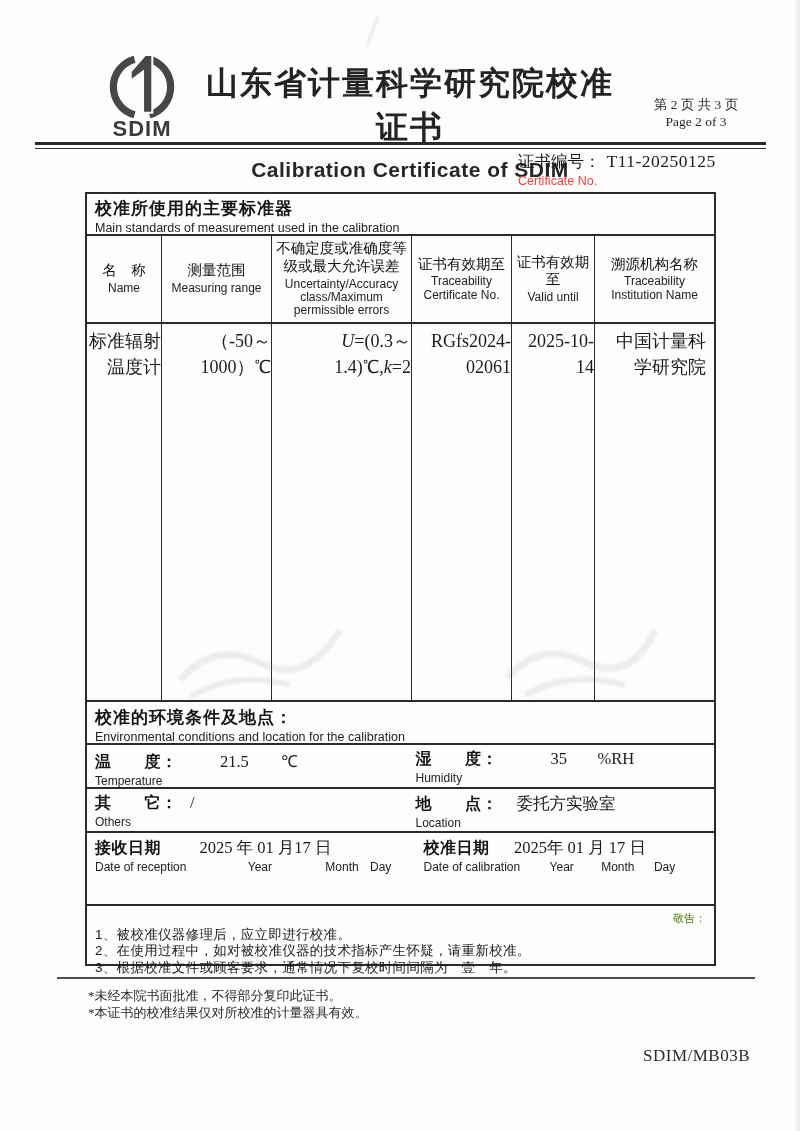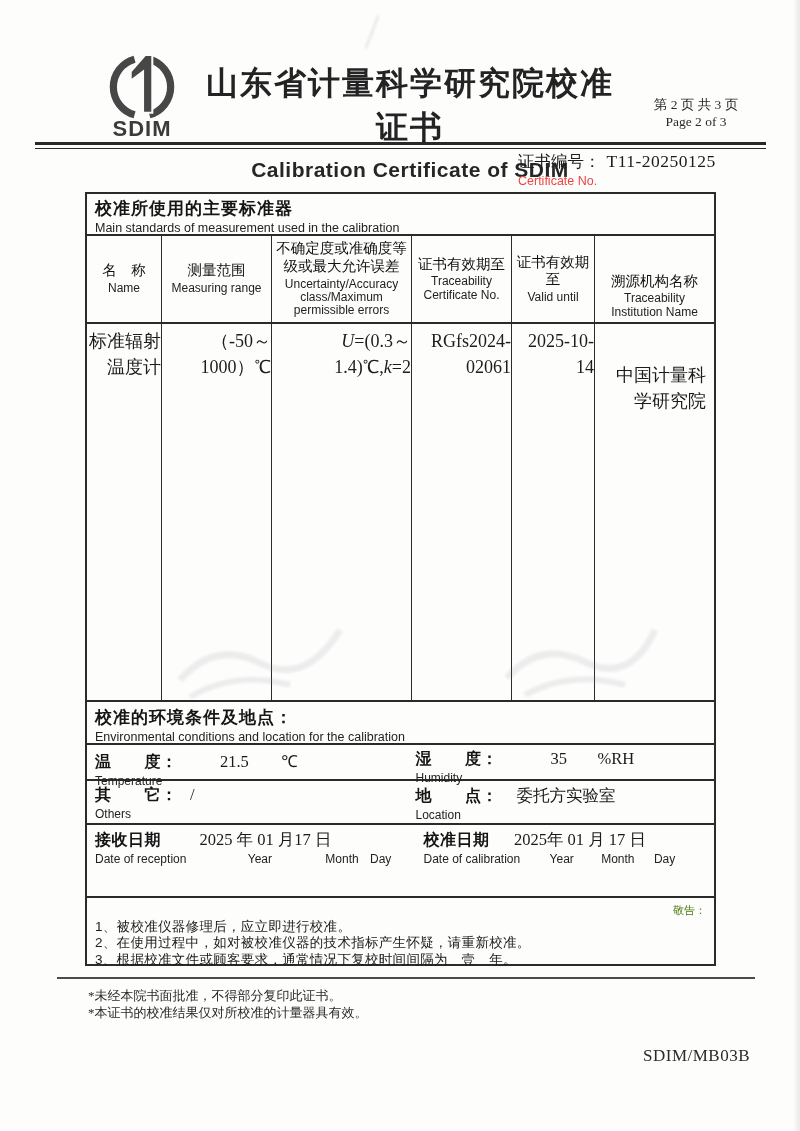--- a/index.html
+++ b/index.html
@@ -30,38 +30,38 @@
   
   .box{left:85px;top:192px;width:631px;height:774px;border:2px solid #2b2b2b;box-sizing:border-box;background:transparent;}
   .sec{box-sizing:border-box;border-bottom:2px solid #2b2b2b;}
   .sec-title{height:42px;padding:3px 8px 0;}
   .sec-title .zh{font-size:17px;font-weight:bold;letter-spacing:1px;color:#161616;}
   .sec-title .en{font-size:12.5px;margin-top:1px;color:#222;}
 
   .tr{display:flex;}
   .td{box-sizing:border-box;border-right:1px solid #2b2b2b;}
   .td:last-child{border-right:none;}
-  .c1{width:75px;} .c2{width:110px;} .c3{width:140px;} .c4{width:100px;} .c5{width:83px;} .c6{width:123px;flex:1;margin-top:34px;}
+  .c1{width:75px;} .c2{width:110px;} .c3{width:140px;} .c4{width:100px;} .c5{width:83px;} .c6{width:123px;flex:1;}
   .row-header{height:88px;}
   .row-header .td{display:flex;flex-direction:column;justify-content:center;align-items:center;text-align:center;padding:2px 3px;}
   .row-header .zh{font-size:14.5px;color:#111;line-height:1.22;}
   .row-header .en{font-size:12px;line-height:1.12;margin-top:2px;color:#222;}
   .row-data{height:378px;}
   .row-data .td{padding-top:4px;text-align:right;font-family:"Liberation Serif",serif;font-size:18px;line-height:1.45;color:#1c1c1c;}
   .row-data .c1{padding:4px 0 0;}
   .row-data .c6{padding:4px 8px 0;}
   .ital{font-style:italic;}
 
   .sec-env-title{height:43px;padding:4px 8px 0;}
   .kvrow{display:flex;}
   .half{width:50%;box-sizing:border-box;padding:4px 0 0 8px;}
   .kvlabel{font-weight:bold;font-size:16px;letter-spacing:.5px;color:#141414;}
   .kvval{font-family:"Liberation Serif",serif;font-size:16.5px;color:#1a1a1a;}
   .kven{font-size:12px;color:#222;margin-top:1px;}
-  .row-temp{height:36px;}
+  .row-temp{height:44px;}
   .row-others{height:44px;}
   .row-dates{height:73px;gap:16px;}
   .dates-en span{display:inline-block;}
 
   .sec-notice{height:70px;border-bottom:none;padding:4px 8px 0;}
   .notice-title{font-size:11px;color:#4d7c0f;line-height:16.5px;text-align:right;}
   .notice-item{font-size:13.5px;line-height:16.5px;color:#1b1b1b;letter-spacing:.3px;}
 
   
   .rule-bottom{left:57px;top:977px;width:698px;height:2px;background:#4c4c4c;}

